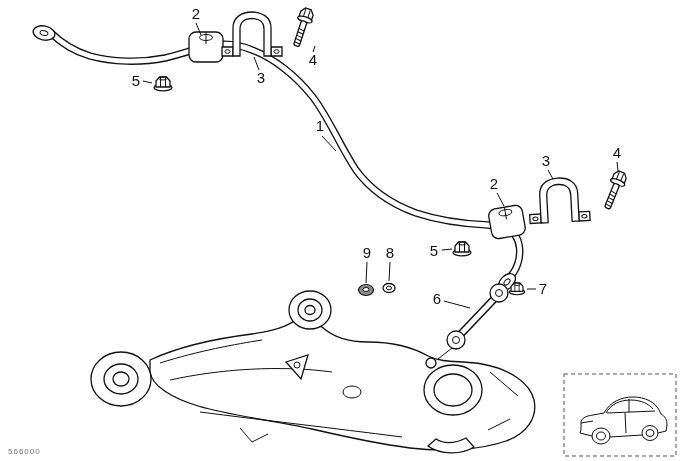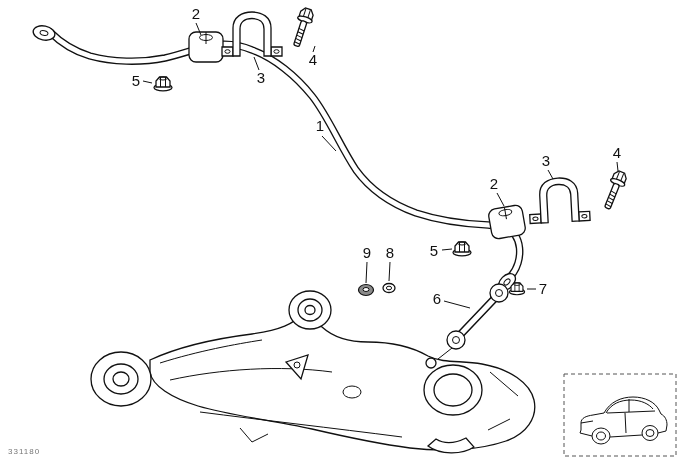--- a/index.html
+++ b/index.html
@@ -170,14 +170,14 @@
       <ellipse class="thin" cx="87" cy="60" rx="4" ry="3.5"></ellipse>
       <path class="thin" d="M43,40 C48,31 57,27 68,27 C78,27 86,31 90,36"></path>
       <path class="thin" d="M66,26 L66,39"></path>
       <path class="thin" d="M44,40 L92,38"></path>
       <path class="thin" d="M62,40 L63,60"></path>
       <path class="thin" d="M18,50 L30,48"></path>
     </g>
   </g>
 </svg>
 
-<div class="doc">331180</div>
+<div class="doc">566000</div>
 </div>
 
 </body></html>

